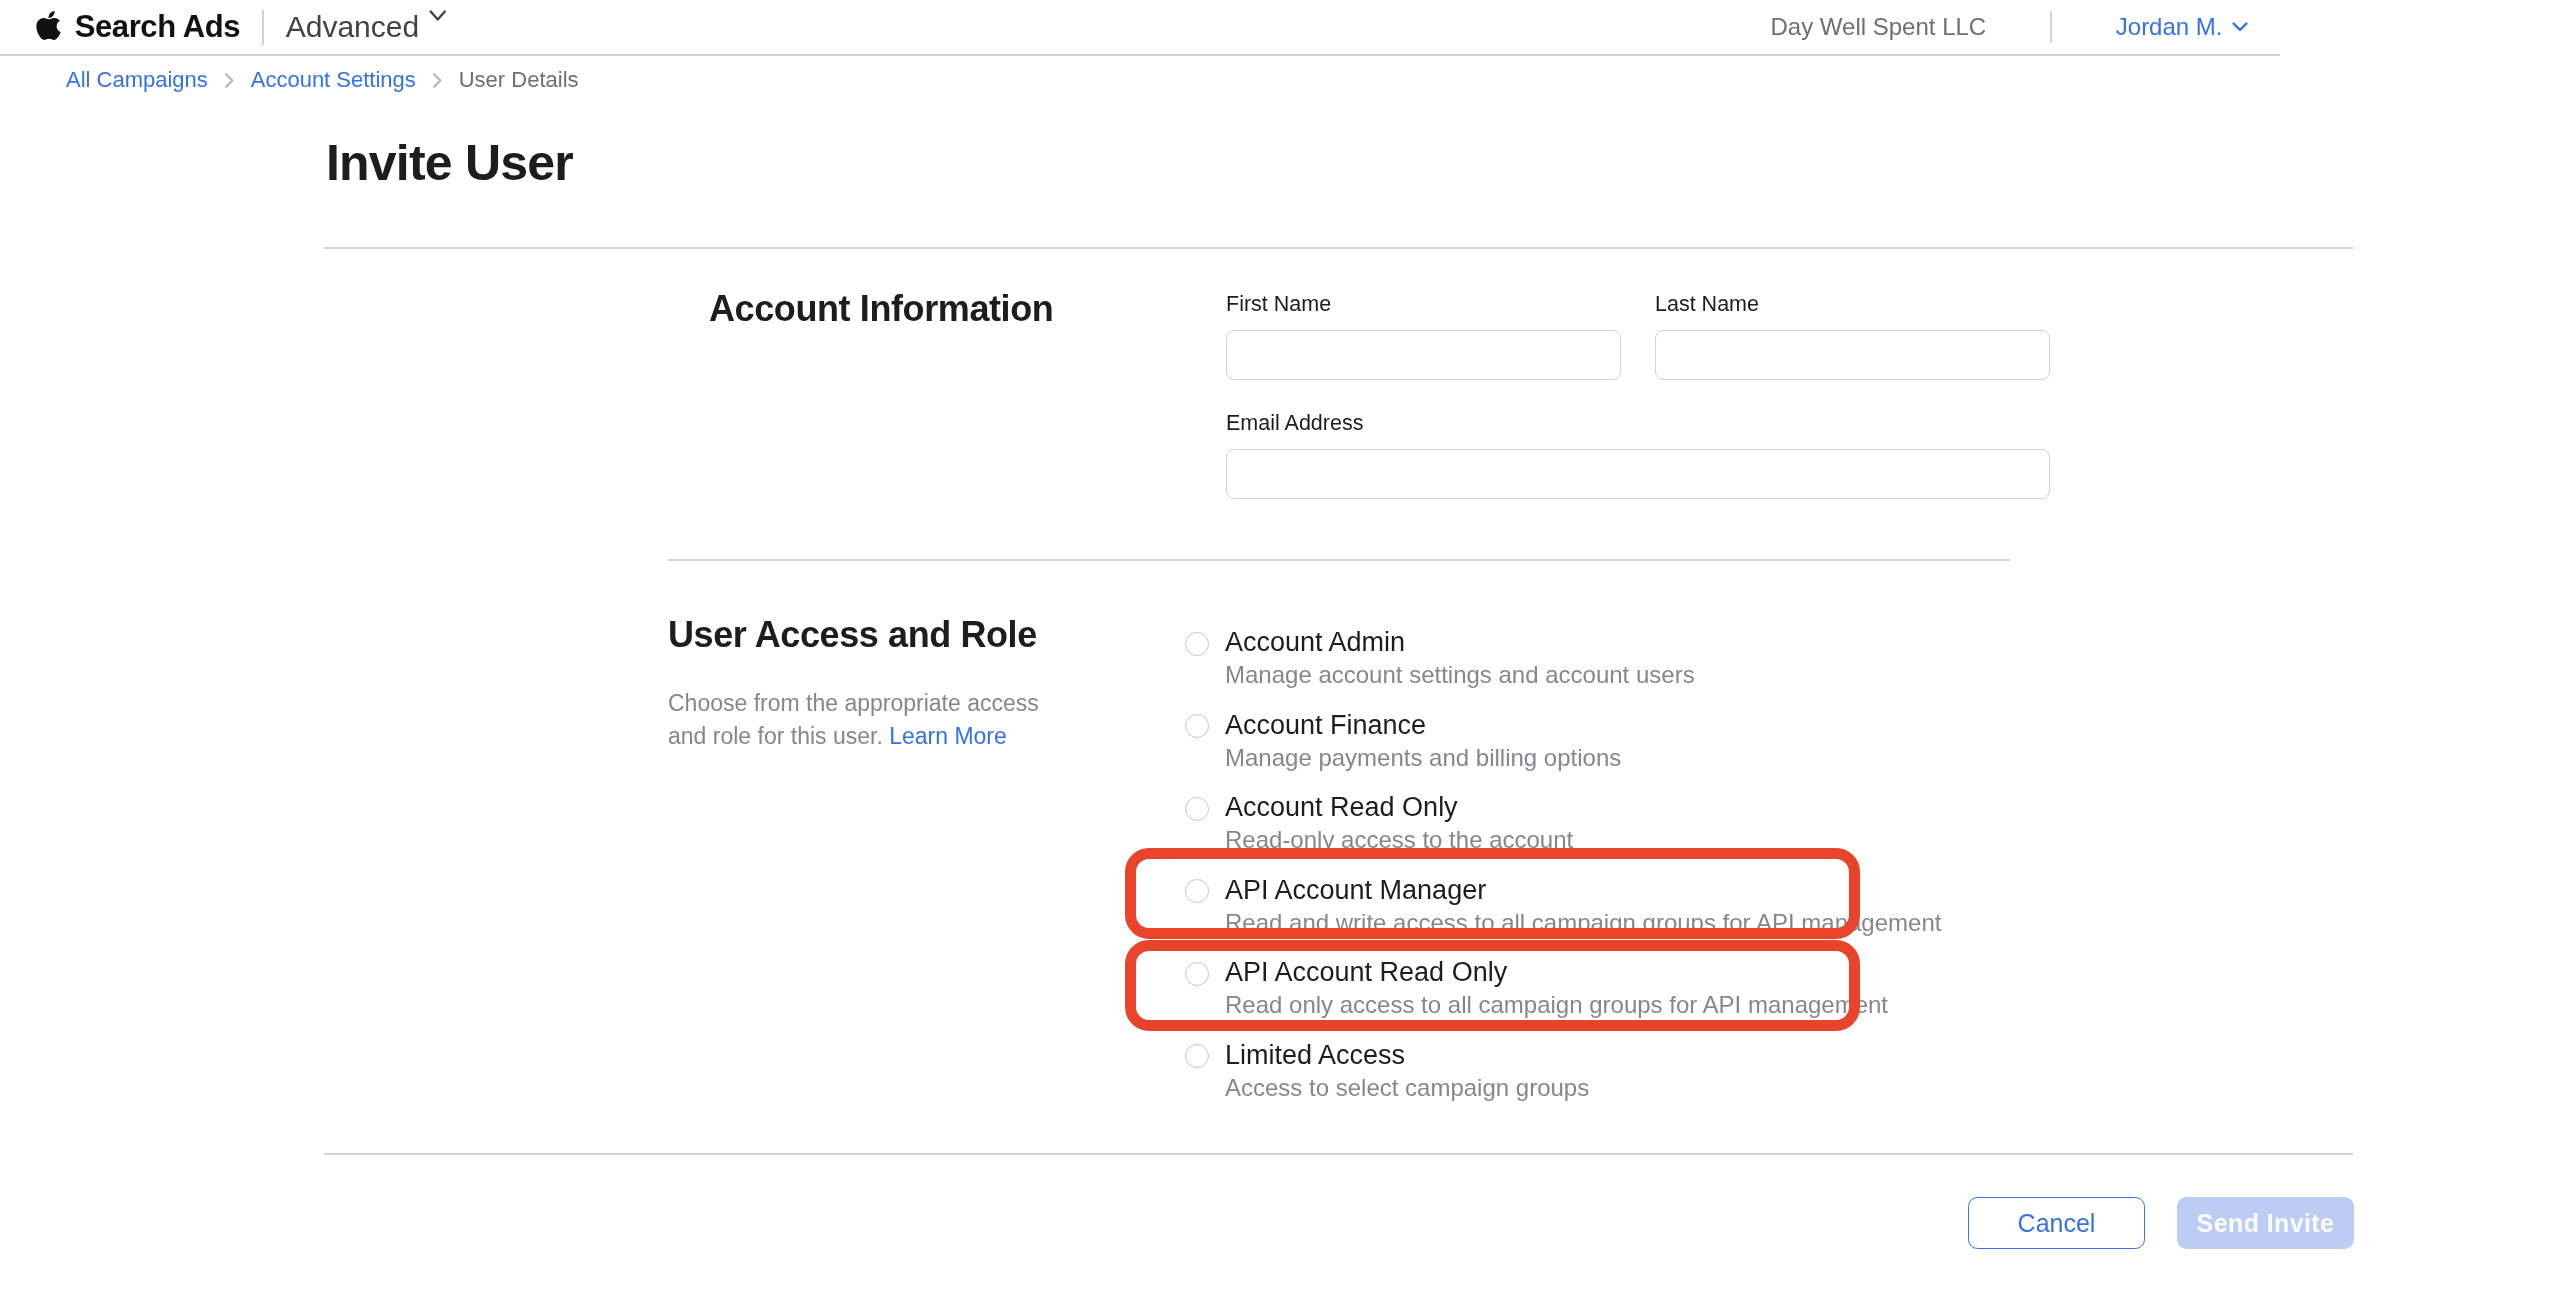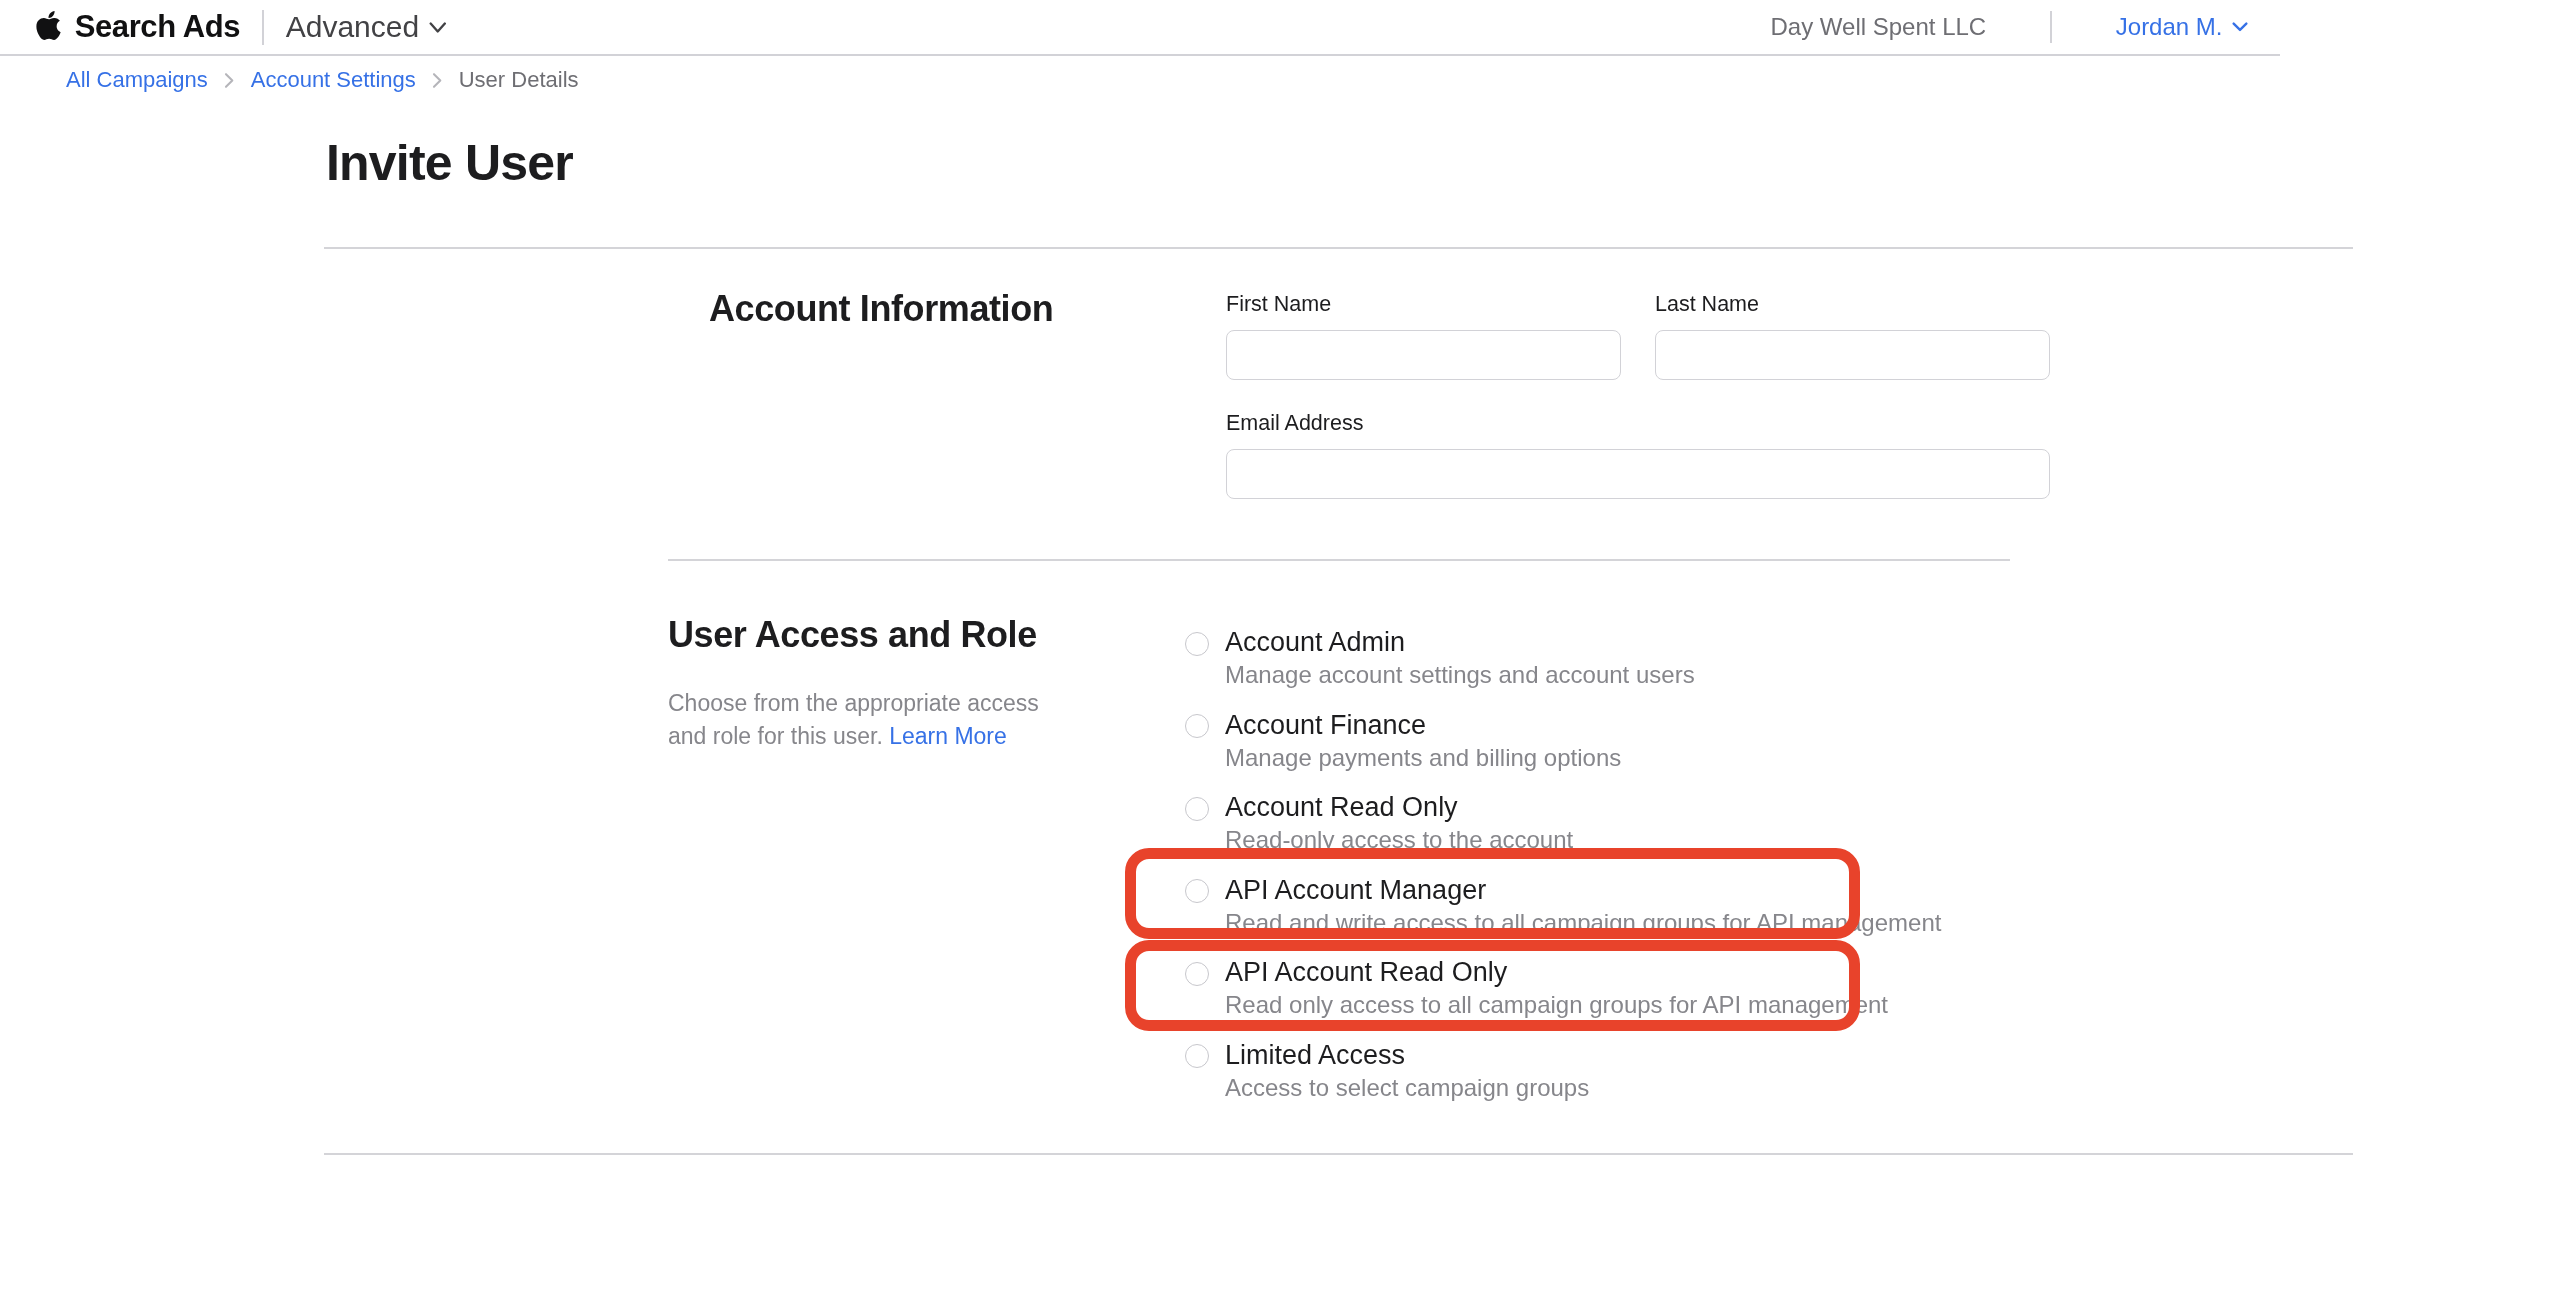--- a/index.html
+++ b/index.html
@@ -6,21 +6,21 @@
     font-family:"Liberation Sans", sans-serif;-webkit-font-smoothing:antialiased;}
   .page{position:relative;width:2576px;height:1290px;background:#fff;}
 
   
   .header{position:absolute;top:0;left:0;width:2280px;height:56px;box-sizing:border-box;
     border-bottom:2.4px solid #d2d2d7;display:flex;align-items:center;padding:0 32px 0 35px;background:#fff;}
   .brand-group{display:flex;align-items:center;}
   .apple-logo{width:27px;height:33px;margin-right:12.7px;margin-top:-3.2px;}
   .brand-name{font-size:31px;font-weight:bold;color:#111112;letter-spacing:-0.4px;}
   .hdr-vdiv{width:1.6px;height:35px;background:#d2d2d7;margin:0 22px;}
-  .product-name{font-size:30px;color:#424245;display:flex;align-items:center;gap:9.5px;cursor:pointer;}
+  .product-name{font-size:30px;color:#424245;display:flex;gap:9.5px;cursor:pointer;}
   .chev-down{width:17.5px;height:11px;}
   .hdr-right{margin-left:auto;display:flex;align-items:center;gap:40px;}
   .org-name{font-size:24px;color:#6e6e73;}
   .hdr-vdiv2{width:1.6px;height:32px;background:#d2d2d7;margin:0 24px;}
   .user-menu{font-size:24px;color:#3671e6;display:flex;align-items:center;gap:9.5px;cursor:pointer;}
   .chev-down-sm{width:16px;height:9.5px;}
 
   
   .breadcrumb{position:absolute;top:67px;left:35px;display:flex;align-items:center;gap:14.3px;font-size:22px;margin-left:31px;}
   .crumb-link{color:#3671e6;text-decoration:none;cursor:pointer;}
@@ -210,15 +210,19 @@
           <div class="option-desc">Access to select campaign groups</div>
         </div>
 
       </div>
 
     </div>
   </div>
 
   <div class="rule rule3"></div>
 
+  <div class="footer-actions">
+    <button class="btn btn-cancel">Cancel</button>
+    <button class="btn btn-send disabled" disabled="">Send Invite</button>
+  </div>
 
 </div>
 
 
 </body></html>

